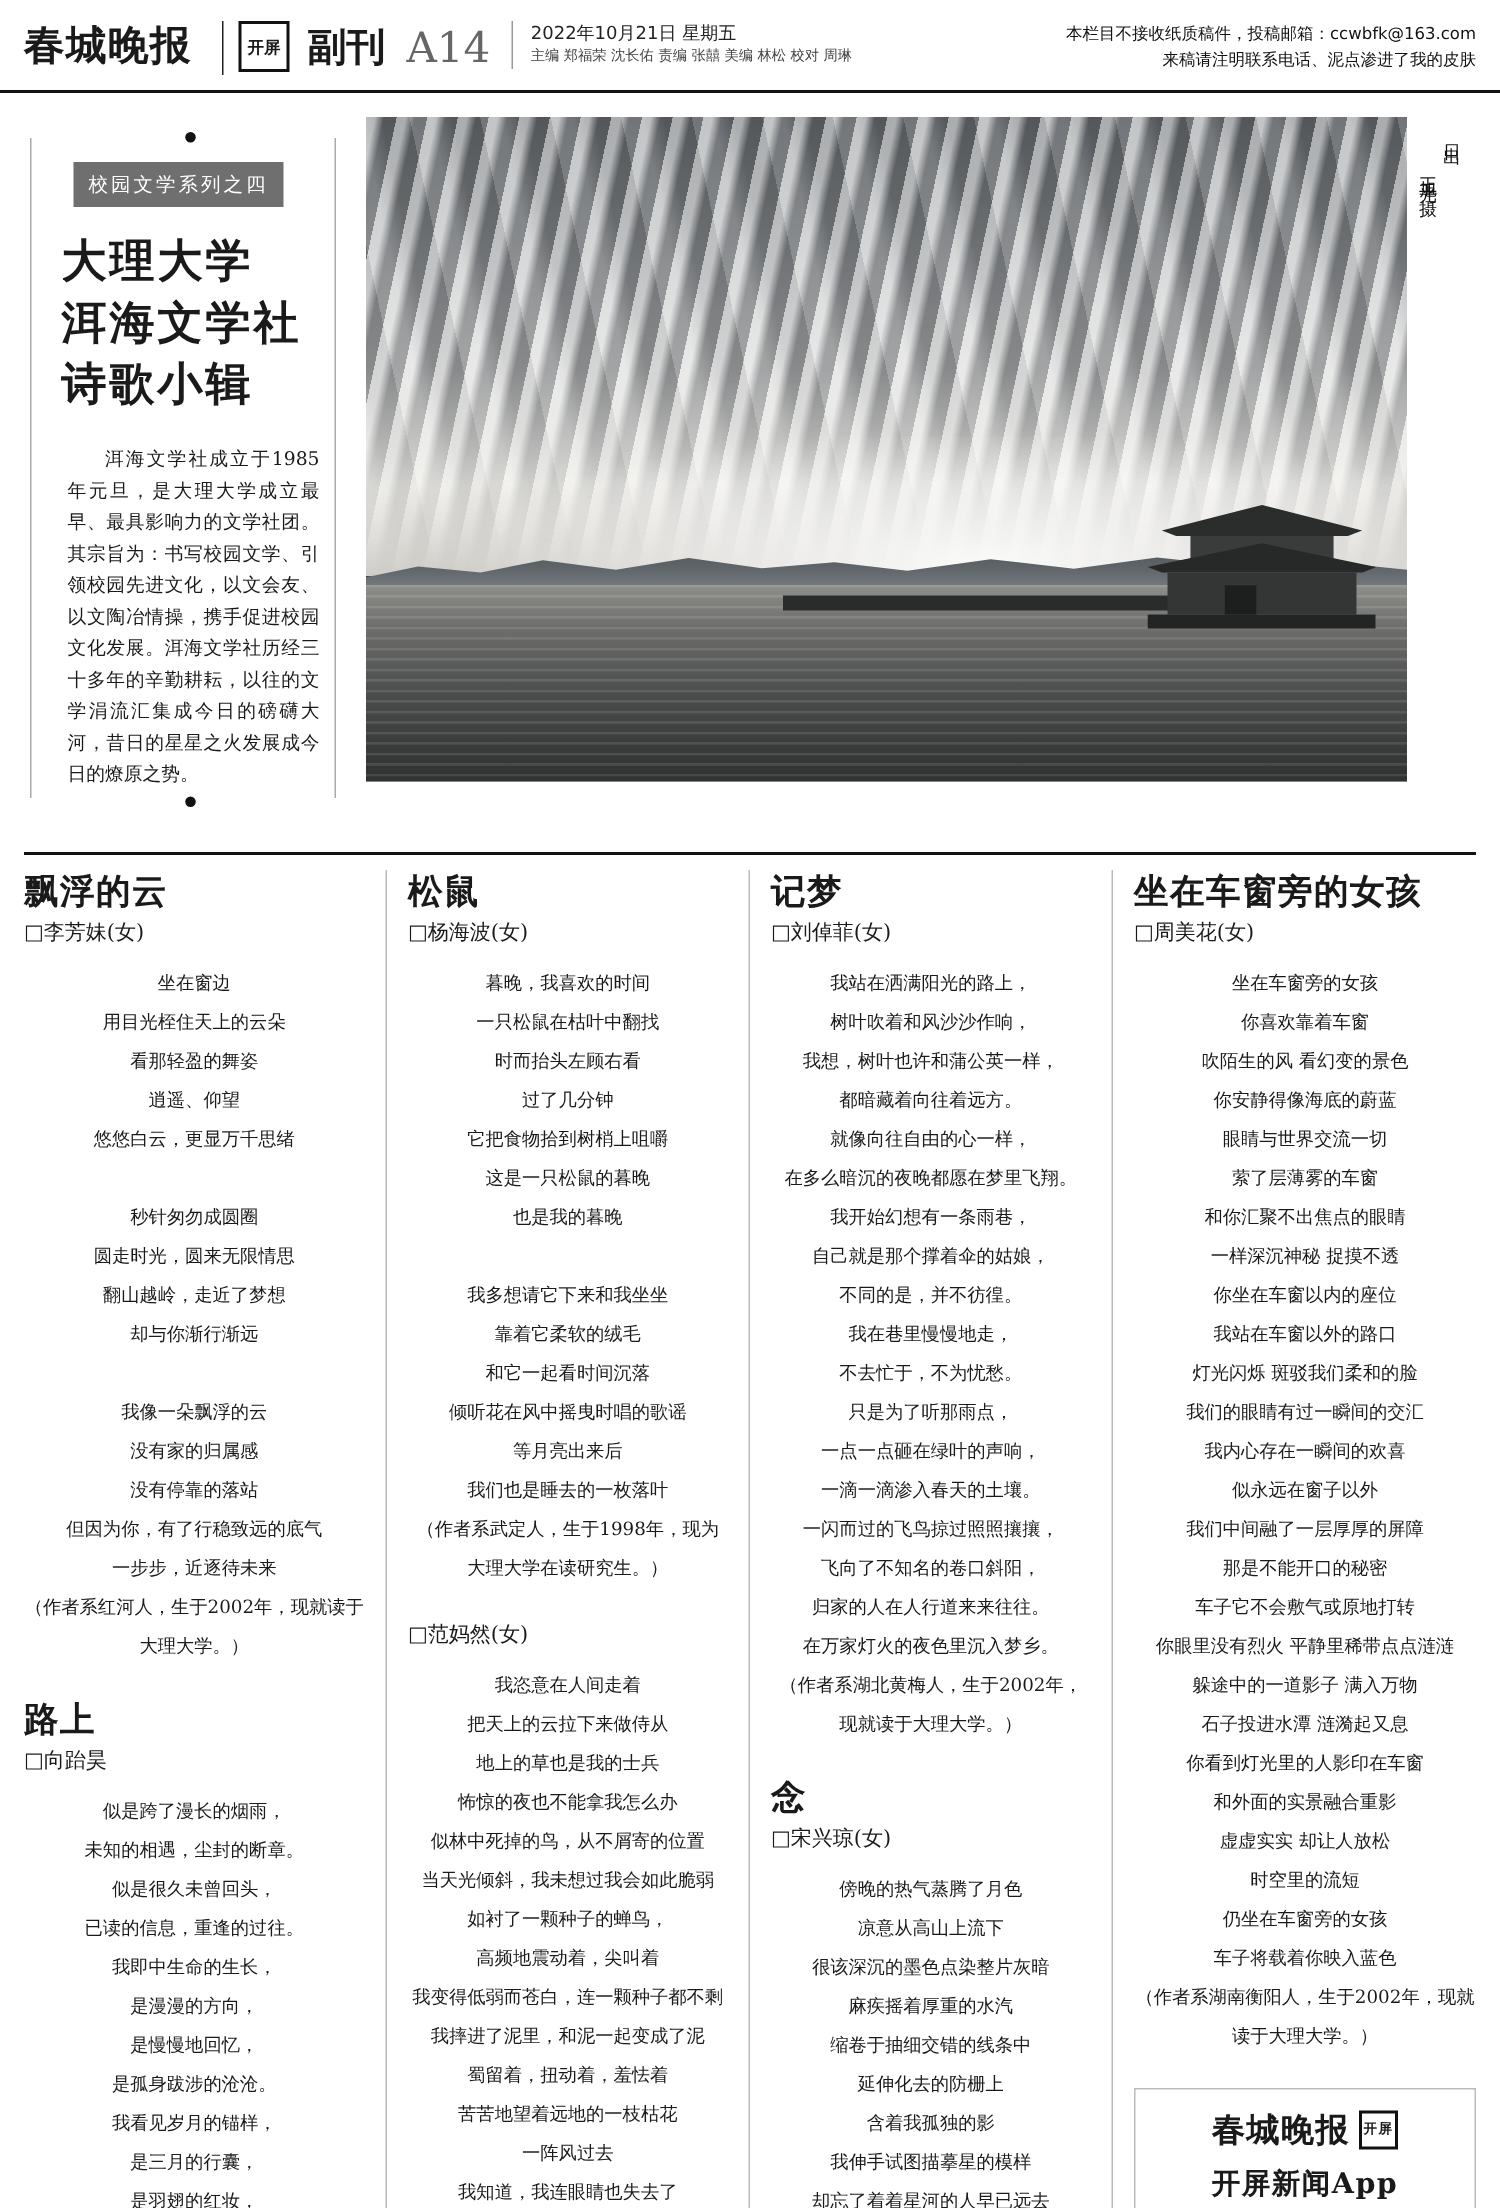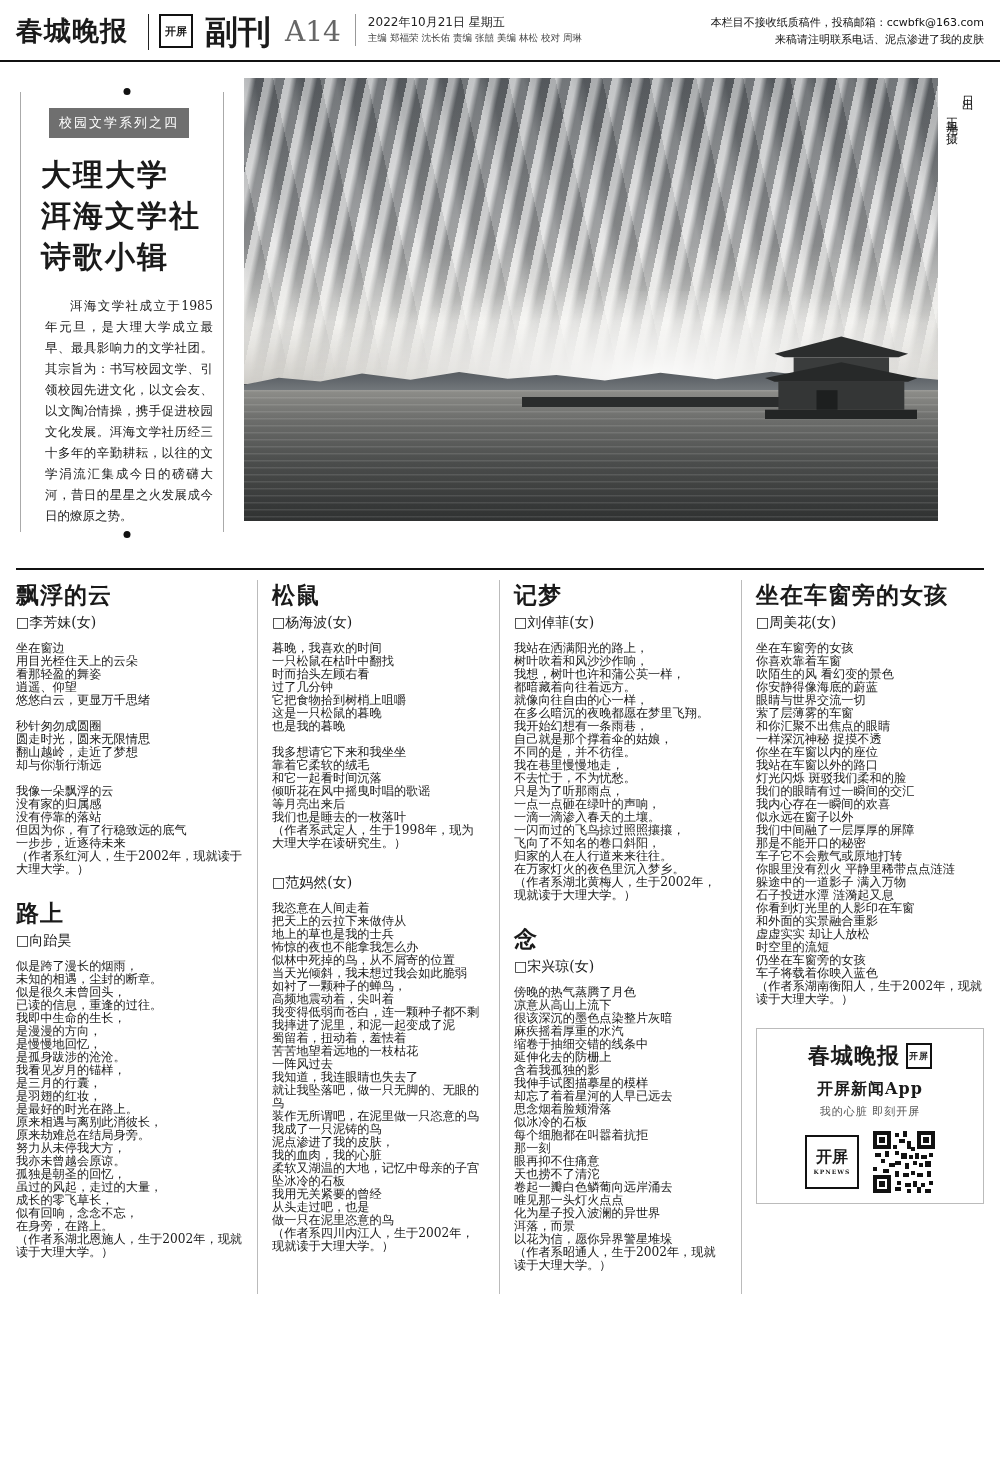--- a/index.html
+++ b/index.html
@@ -30,21 +30,21 @@
   .logo-divider { width: 1px; background: #222; height: 36px; margin: 0 10px; }
   .kaiping-box {
     width: 34px; height: 34px; border: 2px solid #111;
     display: flex; flex-direction: column; align-items: center; justify-content: center;
     font-family: "DejaVu Serif", serif;
     font-size: 11px; line-height: 11px; font-weight: bold;
     margin-right: 12px;
   }
   .fukan {
     font-family: "DejaVu Serif", serif;
-    font-size: 33px; font-weight: bold; line-height: 36px;
+    font-size: 26px; font-weight: bold; line-height: 36px;
     margin-right: 14px;
   }
   .page-no {
     font-family: "DejaVu Serif", serif;
     font-size: 28px; color: #666; line-height: 36px; margin-right: 14px;
   }
   .date-block {
     border-left: 1px solid #999;
     padding-left: 12px;
     font-size: 11px; line-height: 16px; color: #222;
@@ -151,43 +151,44 @@
     font-family: "DejaVu Serif", serif;
     font-weight: bold; font-size: 23px; line-height: 30px;
     letter-spacing: 1px; margin-bottom: 2px;
   }
   .poem-author {
     font-family: "DejaVu Serif", serif;
     font-size: 14px; line-height: 20px; margin-bottom: 10px;
   }
   .poem-lines {
     font-family: "DejaVu Serif", serif;
-    font-size: 12.2px; line-height: 13px;
+    font-size: 12.2px; line-height: 26px;
     white-space: pre-line;
+    text-align: center;
   }
   .poem-block { margin-bottom: 22px; }
   
   .promo {
     border: 1px solid #bbb; margin-top: 18px; padding: 12px 10px 10px 10px;
     display: flex; flex-direction: column; align-items: center;
   }
   .promo-logo {
     font-family: "DejaVu Serif", serif; font-weight: bold;
     font-size: 22px; letter-spacing: 1px;
     display: flex; align-items: center; gap: 6px;
   }
   .promo-kp {
     width: 26px; height: 26px; border: 2px solid #111;
     font-size: 9px; line-height: 9px; font-weight: bold;
     display: flex; flex-direction: column; align-items: center; justify-content: center;
     font-family: "DejaVu Serif", serif;
   }
   .promo-app {
     font-family: "DejaVu Serif", serif; font-weight: bold;
-    font-size: 16px; margin-top: 8px; letter-spacing: 1px;
+    font-size: 19px; margin-top: 8px; letter-spacing: 1px;
   }
   .promo-slogan { font-size: 11px; color: #555; margin-top: 4px; letter-spacing: 1px; }
   .promo-bottom { display: flex; align-items: center; gap: 14px; margin-top: 12px; }
   .promo-sq {
     width: 54px; height: 54px; border: 2px solid #111;
     display: flex; flex-direction: column; align-items: center; justify-content: center;
     font-family: "DejaVu Serif", serif; font-weight: bold;
   }
   .promo-sq .t { font-size: 16px; line-height: 16px; }
   .promo-sq .b { font-size: 6px; letter-spacing: 1px; margin-top: 3px; }

